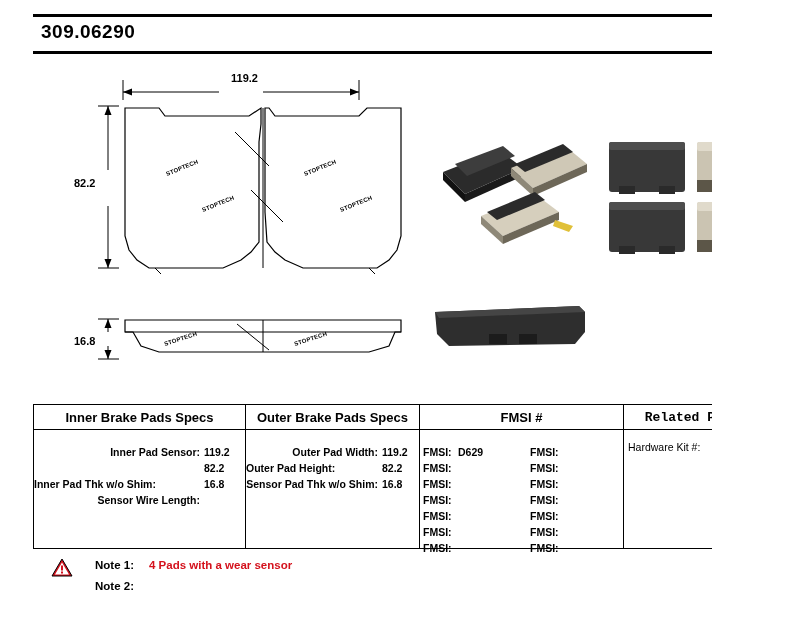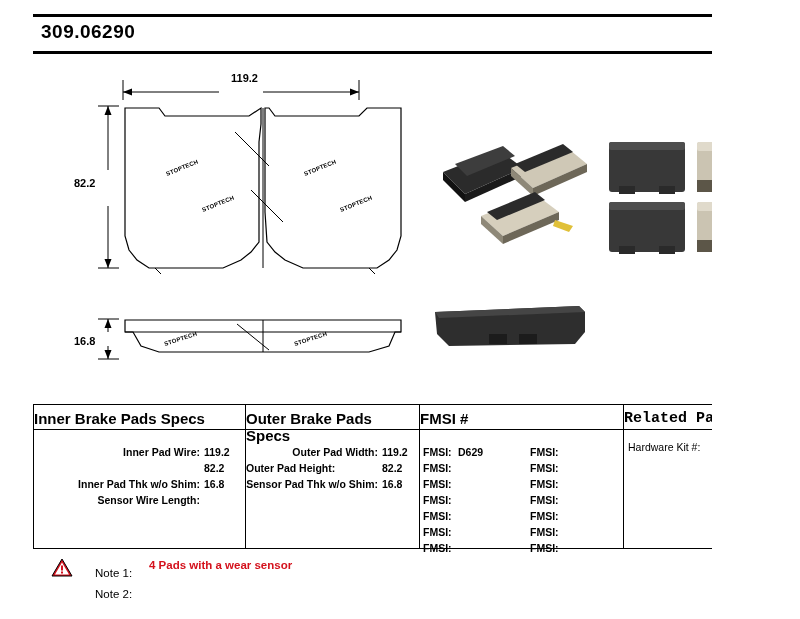--- a/index.html
+++ b/index.html
@@ -18,28 +18,28 @@
 
   .dimtxt{position:absolute;font-size:11px;font-weight:bold;}
 
   
   svg{display:block;}
 
   
   .tbl{position:absolute;left:33px;top:404px;width:734px;height:145px;border:1px solid #000;box-sizing:border-box;}
   .tbl .hdrrow{position:absolute;left:0;top:0;width:100%;height:25px;border-bottom:1px solid #000;box-sizing:border-box;}
   .tbl .colsep{position:absolute;top:0;width:1px;height:143px;background:#000;}
-  .colh{position:absolute;top:5px;font-size:15px;font-weight:bold;text-align:left;}
+  .colh{position:absolute;top:5px;font-size:13px;font-weight:bold;text-align:center;}
 
   .lbl{position:absolute;font-size:10.5px;font-weight:bold;white-space:nowrap;}
   .val{position:absolute;font-size:10.5px;font-weight:bold;white-space:nowrap;}
 
   
   .notes{position:absolute;left:33px;top:556px;width:734px;height:50px;}
-  .note{position:absolute;font-size:11.5px;font-weight:normal;margin-top:8px;}
+  .note{position:absolute;font-size:11.5px;font-weight:bold;}
   .noteval{position:absolute;font-size:11.5px;font-weight:bold;color:#d4111c;}
   .warn{position:absolute;left:18px;top:2px;width:22px;height:19px;}
 
   .st-logo{font-size:6px;font-weight:bold;color:#9a9a9a;letter-spacing:.2px;}
 </style>
 </head>
 <body>
 
 <div class="sheet">
 
@@ -170,24 +170,24 @@
     <div class="hdrrow"></div>
     <div class="colsep" style="left:211px;"></div>
     <div class="colsep" style="left:385px;"></div>
     <div class="colsep" style="left:589px;"></div>
 
     <div class="colh" style="left:0px;width:211px;">Inner Brake Pads Specs</div>
     <div class="colh" style="left:212px;width:173px;">Outer Brake Pads Specs</div>
     <div class="colh" style="left:386px;width:203px;">FMSI #</div>
     <div class="colh" style="left:590px;width:143px;font-family:Liberation Mono, monospace;">Related Parts</div>
 
-    <div class="lbl" style="left:0px;width:166px;text-align:right;top:41px;">Inner Pad Wire:</div>
+    <div class="lbl" style="left:0px;width:166px;text-align:right;top:41px;">Inner Pad Sensor:</div>
     <div class="val" style="left:170px;top:41px;">119.2</div>
     <div class="val" style="left:170px;top:57px;">82.2</div>
-    <div class="lbl" style="left:0px;width:166px;text-align:right;top:73px;">Inner Pad Thk w/o Shim:</div>
+    <div class="lbl" style="left:0px;width:166px;top:73px;">Inner Pad Thk w/o Shim:</div>
     <div class="val" style="left:170px;top:73px;">16.8</div>
     <div class="lbl" style="left:0px;width:166px;text-align:right;top:89px;">Sensor Wire Length:</div>
     <div class="val" style="left:170px;top:89px;"></div>
 
     <div class="lbl" style="left:212px;width:132px;text-align:right;top:41px;">Outer Pad Width:</div>
     <div class="val" style="left:348px;top:41px;">119.2</div>
     <div class="lbl" style="left:212px;width:132px;text-align:left;top:57px;">Outer Pad Height:</div>
     <div class="val" style="left:348px;top:57px;">82.2</div>
     <div class="lbl" style="left:212px;width:132px;text-align:right;top:73px;">Sensor Pad Thk w/o Shim:</div>
     <div class="val" style="left:348px;top:73px;">16.8</div>

